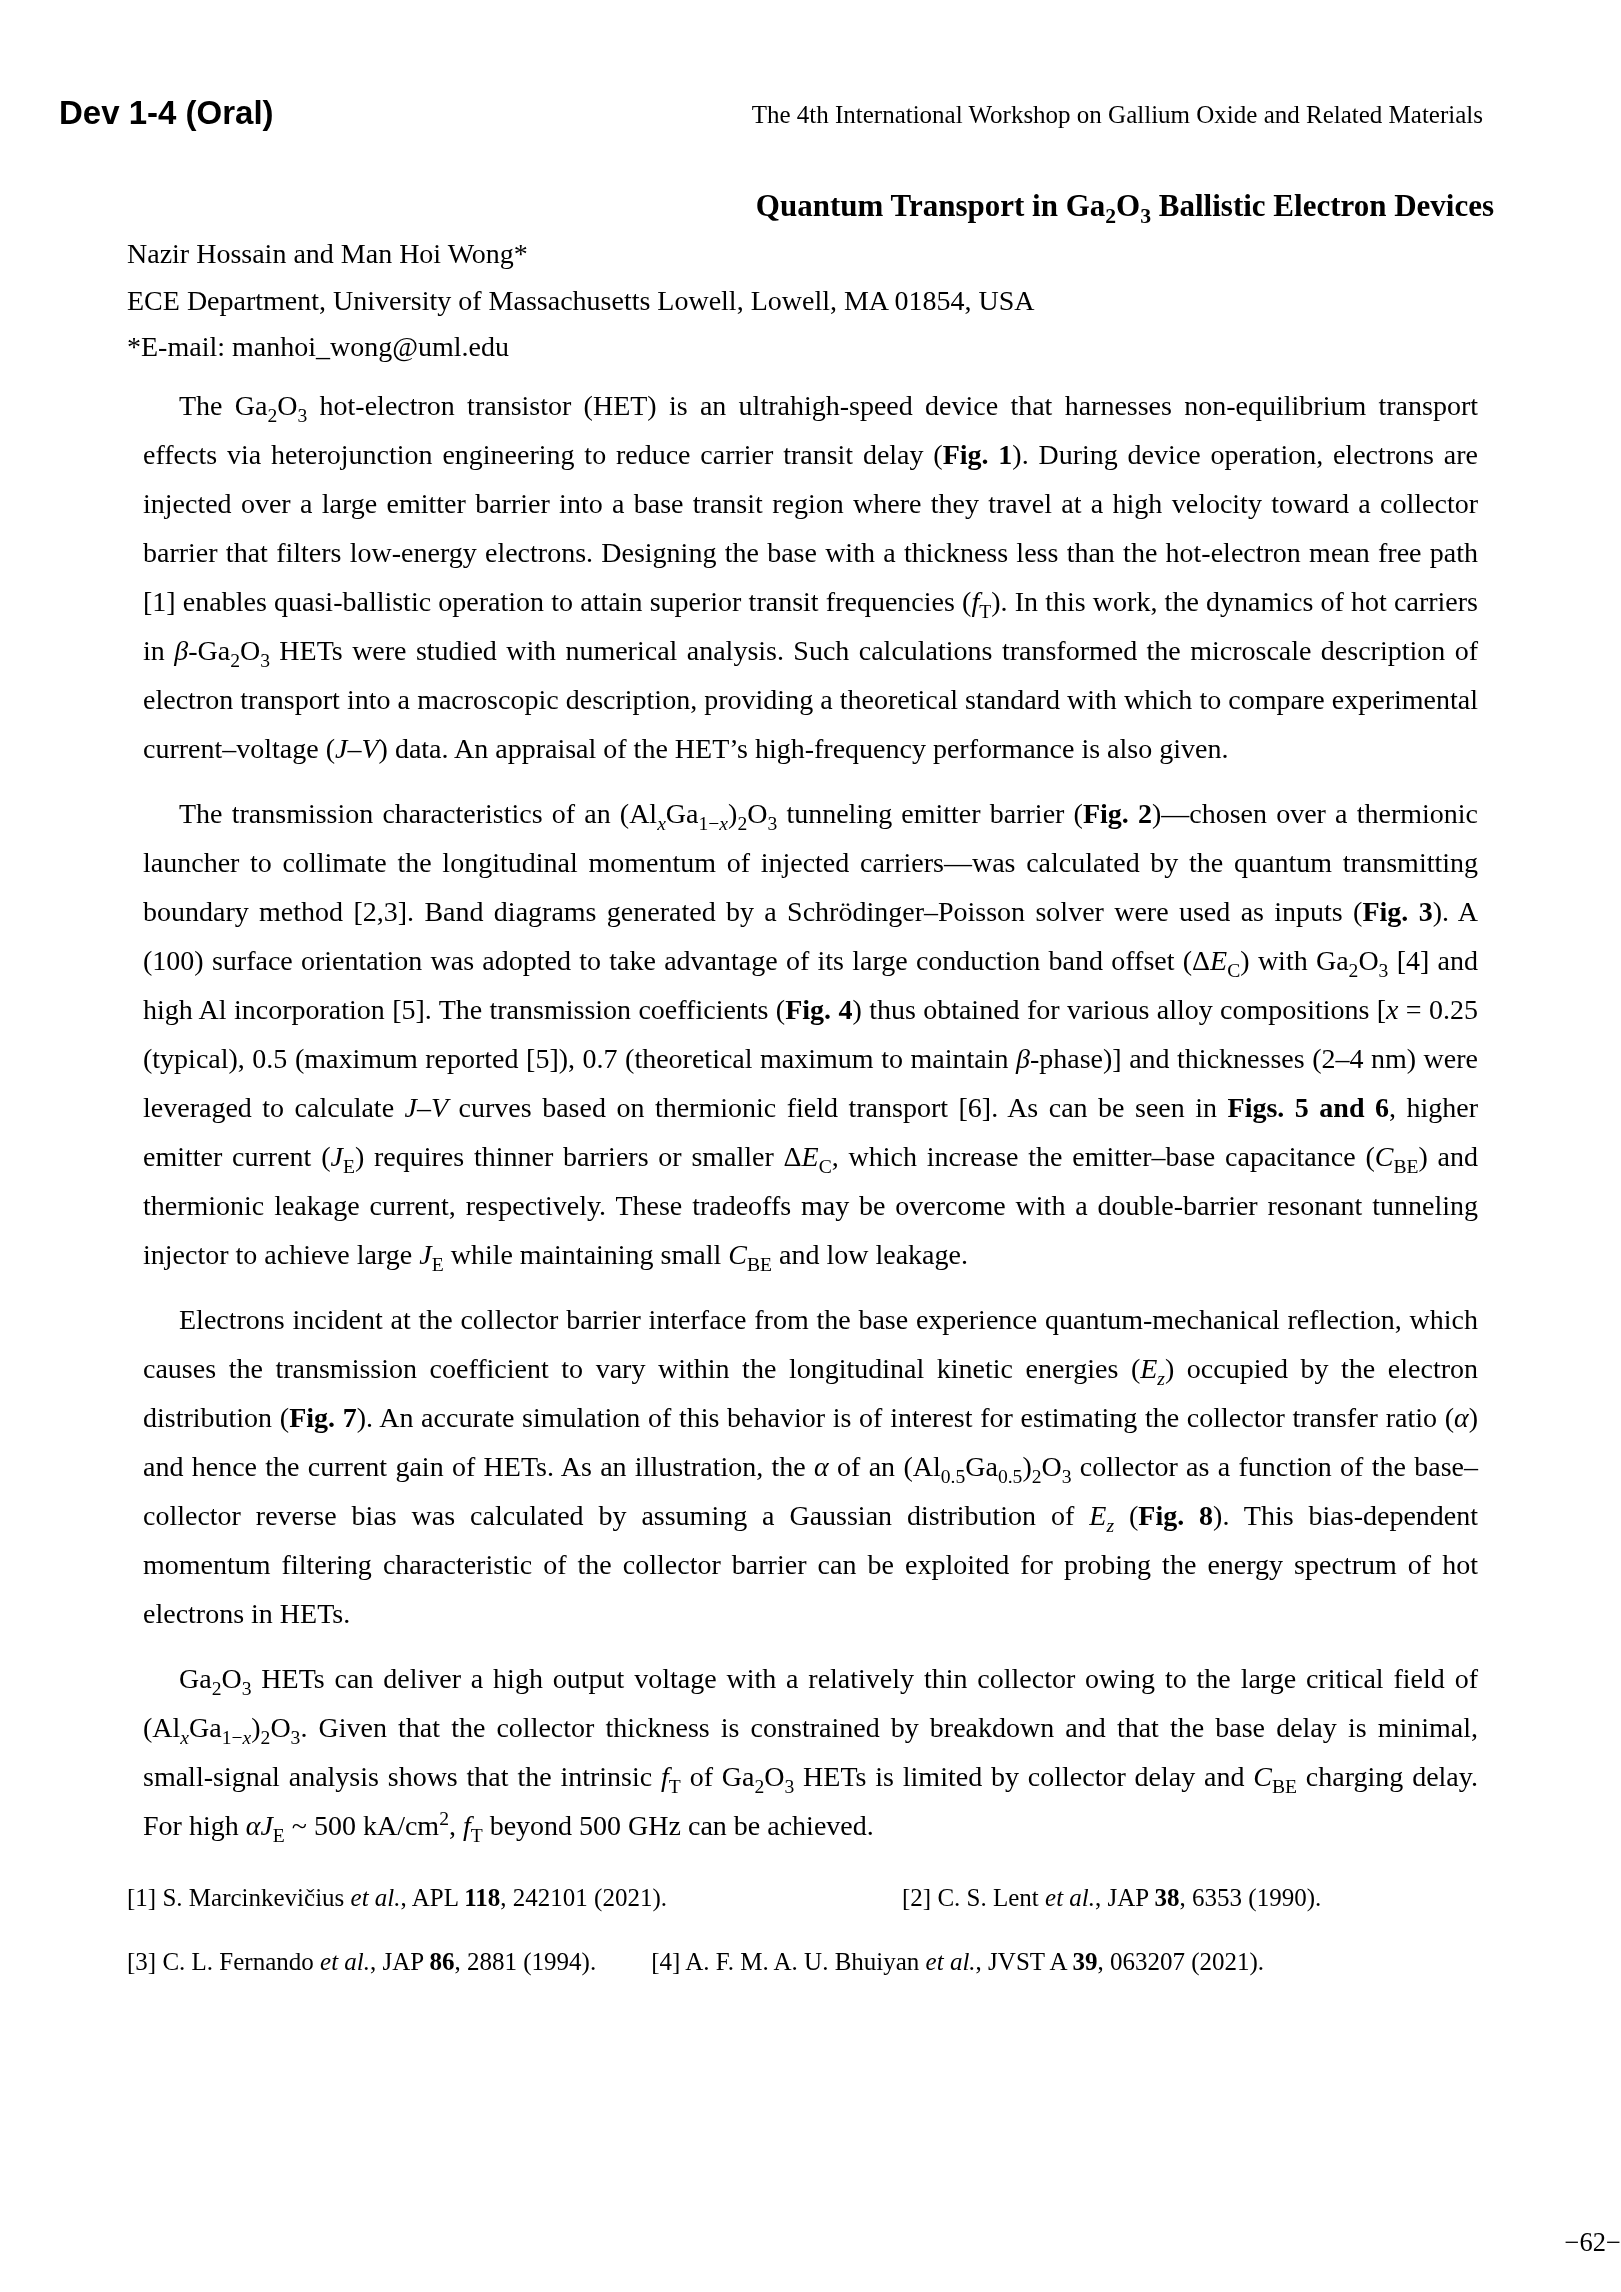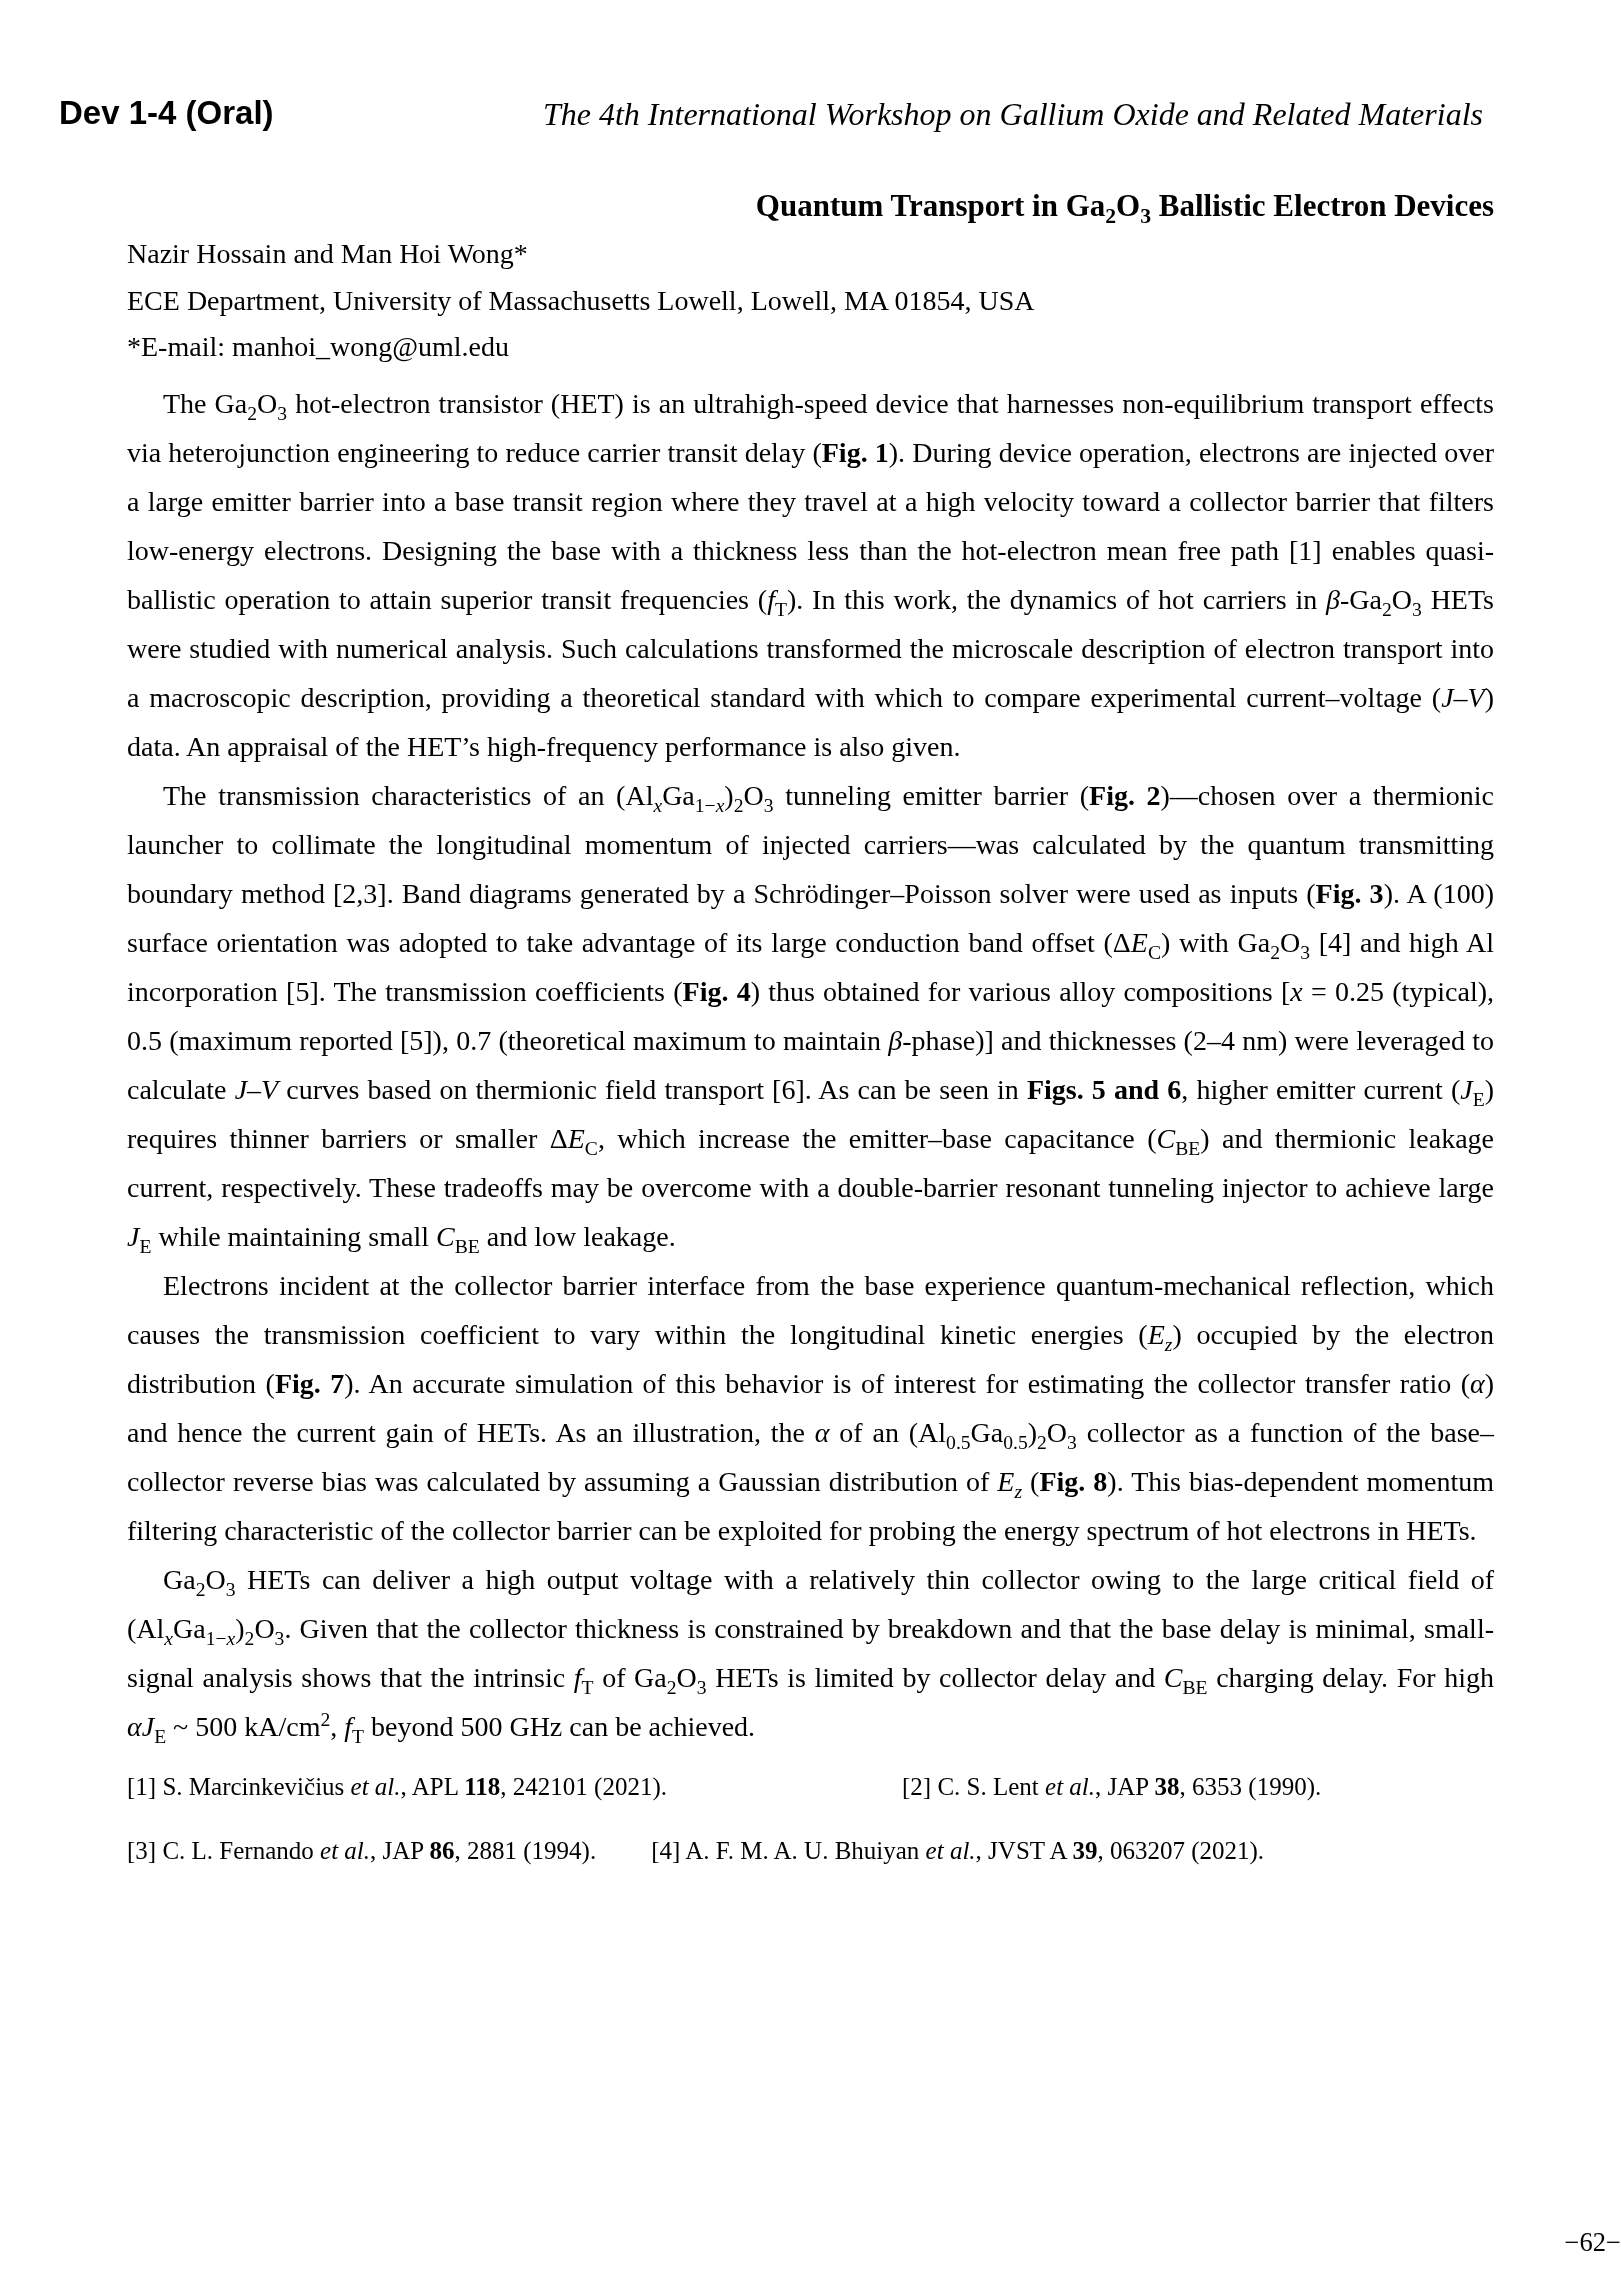--- a/index.html
+++ b/index.html
@@ -20,22 +20,21 @@
     padding: 96px 138px 0 59px;
     gap: 16px;
   }
   .session-label {
     font-family: "Liberation Sans", sans-serif;
     font-weight: bold;
     font-size: 33px;
     line-height: 33px;
   }
   .workshop-title {
-    font-style: italic;
-    font-size: 32px;
+    font-size: 25px;
     line-height: 29px;
   }
   .paper-title {
     text-align: right;
     font-weight: bold;
     font-size: 31px;
     margin: 57px 127px 0 127px;
     line-height: 39px;
   }
   .byline, .affiliation, .email {
@@ -44,21 +43,21 @@
     margin: 9.8px 127px 0 127px;
     line-height: 37px;
   }
   .body-text {
     margin: 13.7px 127px 0 127px;
     font-size: 28px;
     line-height: 49px;
     text-align: justify;
   }
   .body-text p {
-    margin: 0;
+    margin: 16px;
     text-indent: 36px;
   }
   .ack {
     margin: 0 127px;
     font-size: 24.5px;
     line-height: 47px;
     text-indent: 29px;
   }
   .refs {
     margin: 3.9px 127px 0 127px;

